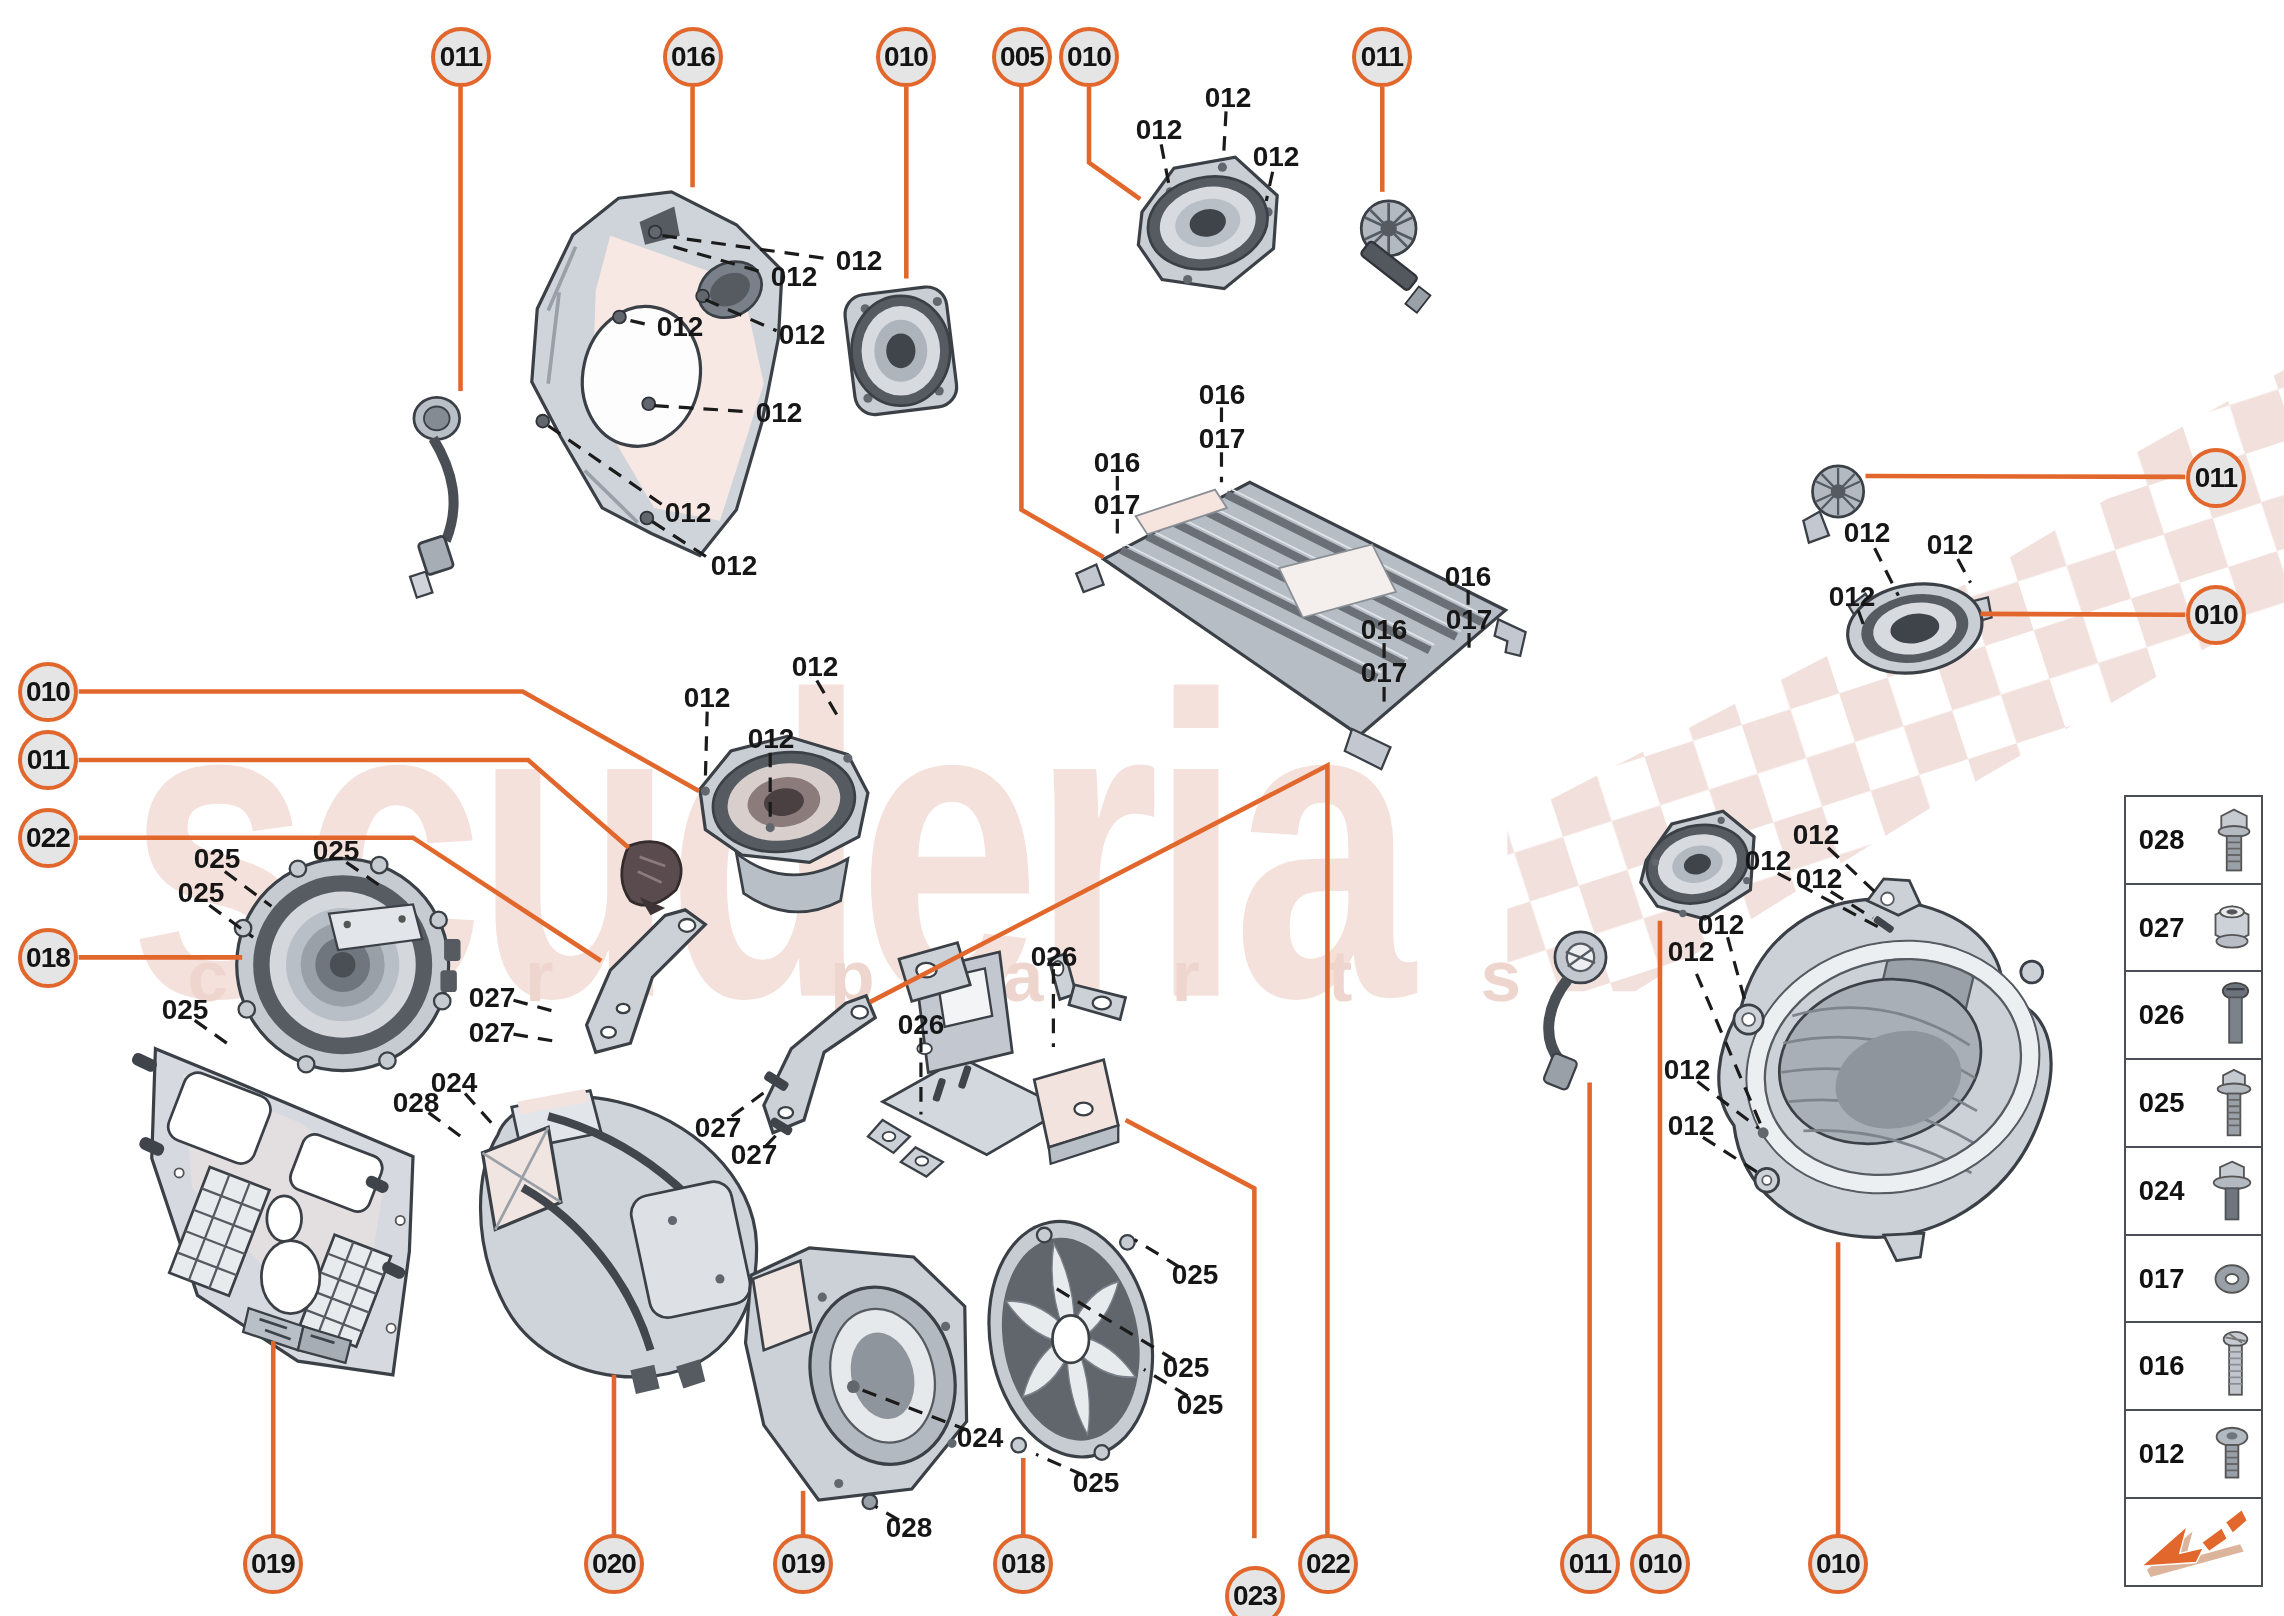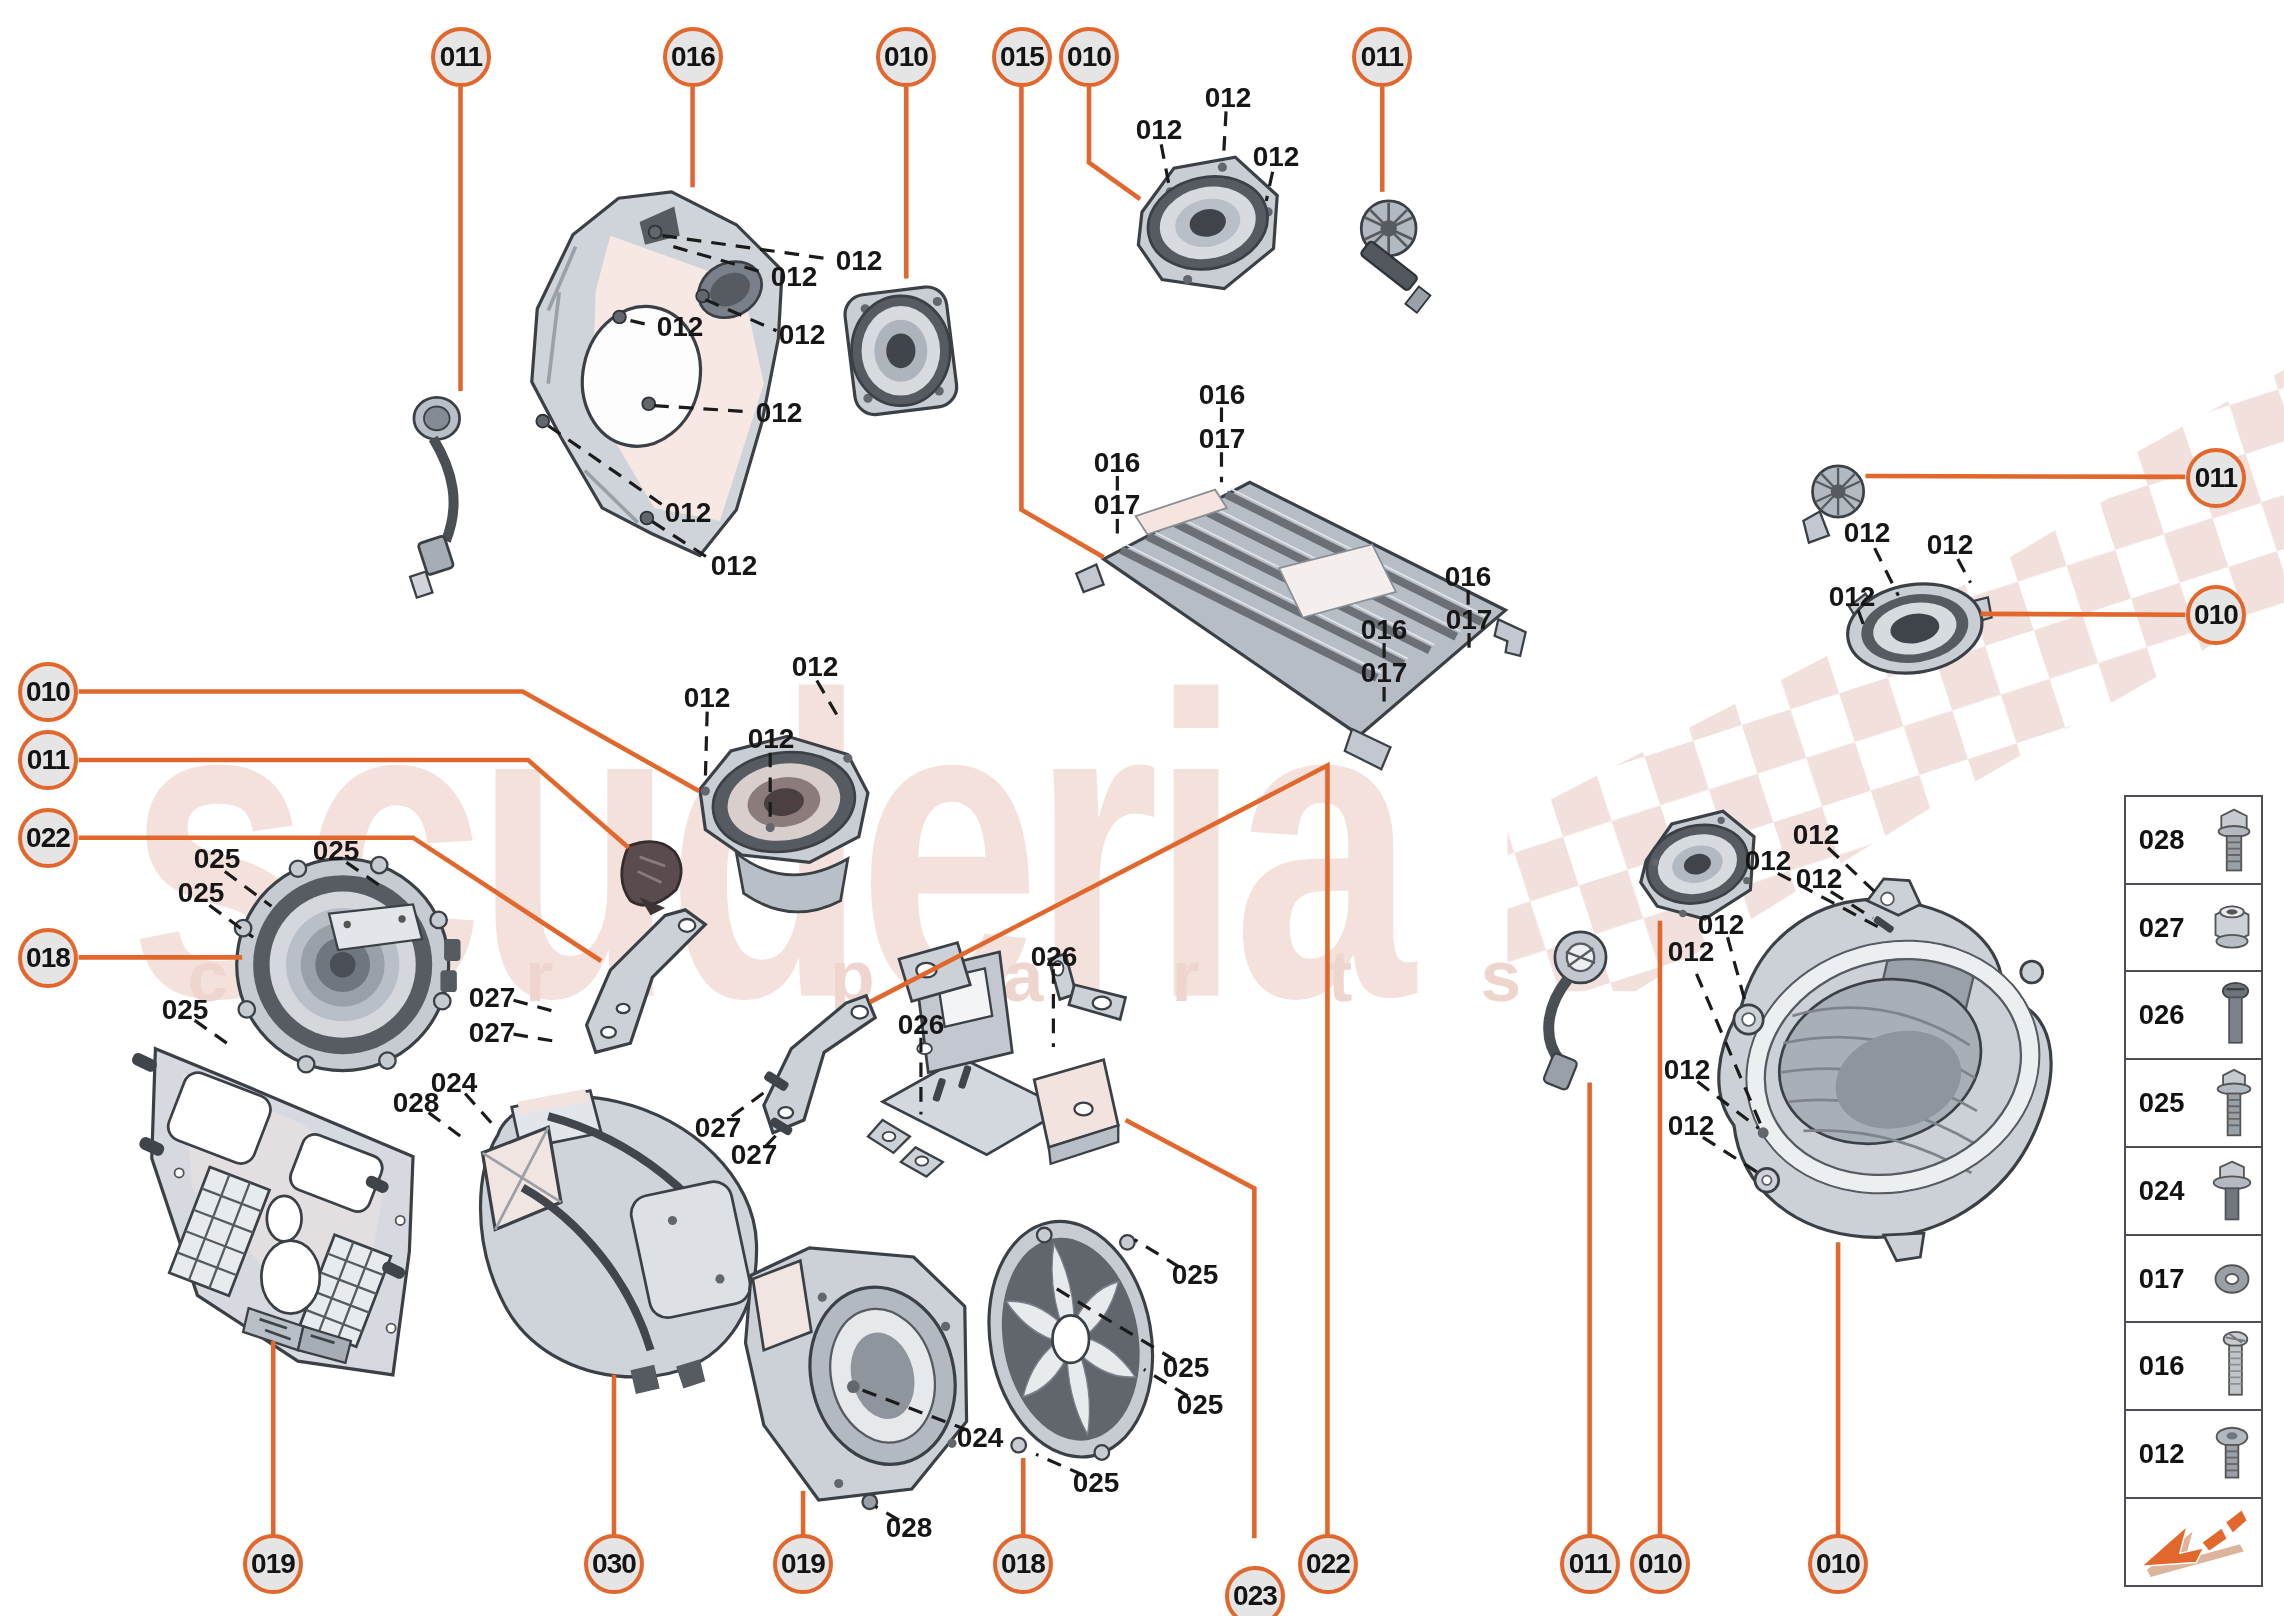--- a/index.html
+++ b/index.html
@@ -402,34 +402,34 @@
     <line x1="1891" y1="1026" x2="1912" y2="1103"></line>
     <line x1="1857" y1="1066" x2="1929" y2="1235"></line>
     <line x1="1858" y1="1184" x2="1925" y2="1235"></line>
     <line x1="1864" y1="1245" x2="1928" y2="1286"></line>
   </g>
 </svg>
 
 <div class="callout" style="left:461px;top:57px">011</div>
 <div class="callout" style="left:693px;top:57px">016</div>
 <div class="callout" style="left:906px;top:57px">010</div>
-<div class="callout" style="left:1022px;top:57px">015</div>
+<div class="callout" style="left:1022px;top:57px">005</div>
 <div class="callout" style="left:1089px;top:57px">010</div>
 <div class="callout" style="left:1382px;top:57px">011</div>
 
 <div class="callout" style="left:48px;top:692px">010</div>
 <div class="callout" style="left:48px;top:760px">011</div>
 <div class="callout" style="left:48px;top:838px">022</div>
 <div class="callout" style="left:48px;top:958px">018</div>
 
 <div class="callout" style="left:2216px;top:478px">011</div>
 <div class="callout" style="left:2216px;top:615px">010</div>
 
 <div class="callout" style="left:273px;top:1564px">019</div>
-<div class="callout" style="left:614px;top:1564px">030</div>
+<div class="callout" style="left:614px;top:1564px">020</div>
 <div class="callout" style="left:803px;top:1564px">019</div>
 <div class="callout" style="left:1023px;top:1564px">018</div>
 <div class="callout" style="left:1255px;top:1596px">023</div>
 <div class="callout" style="left:1328px;top:1564px">022</div>
 <div class="callout" style="left:1590px;top:1564px">011</div>
 <div class="callout" style="left:1660px;top:1564px">010</div>
 <div class="callout" style="left:1838px;top:1564px">010</div>
 
 <div class="plabel" style="left:859px;top:261px">012</div>
 <div class="plabel" style="left:794px;top:277px">012</div>

